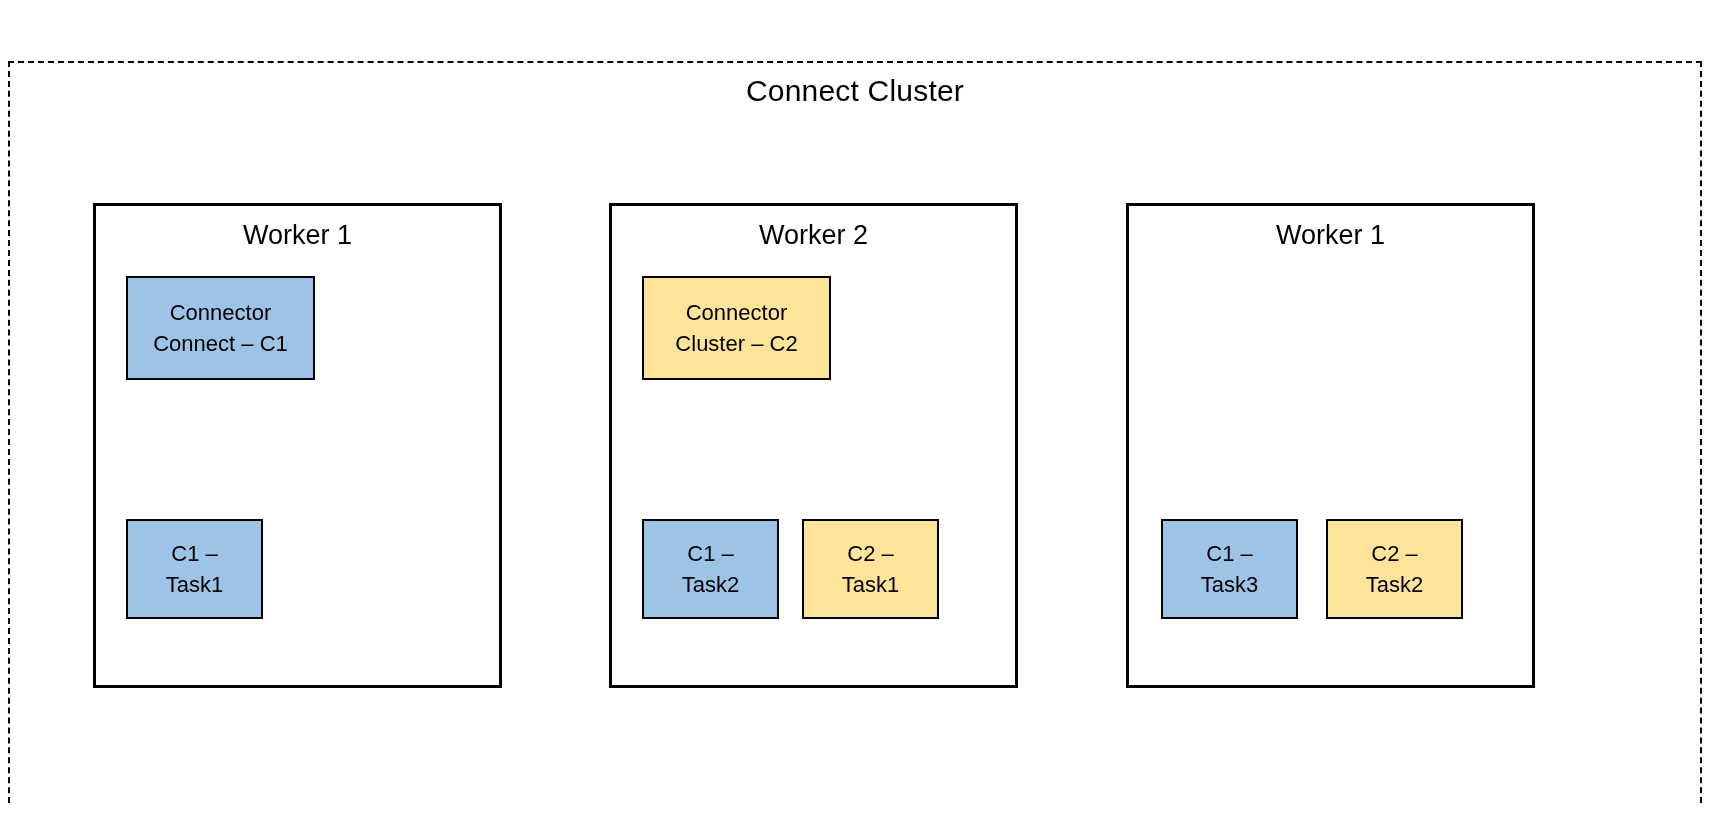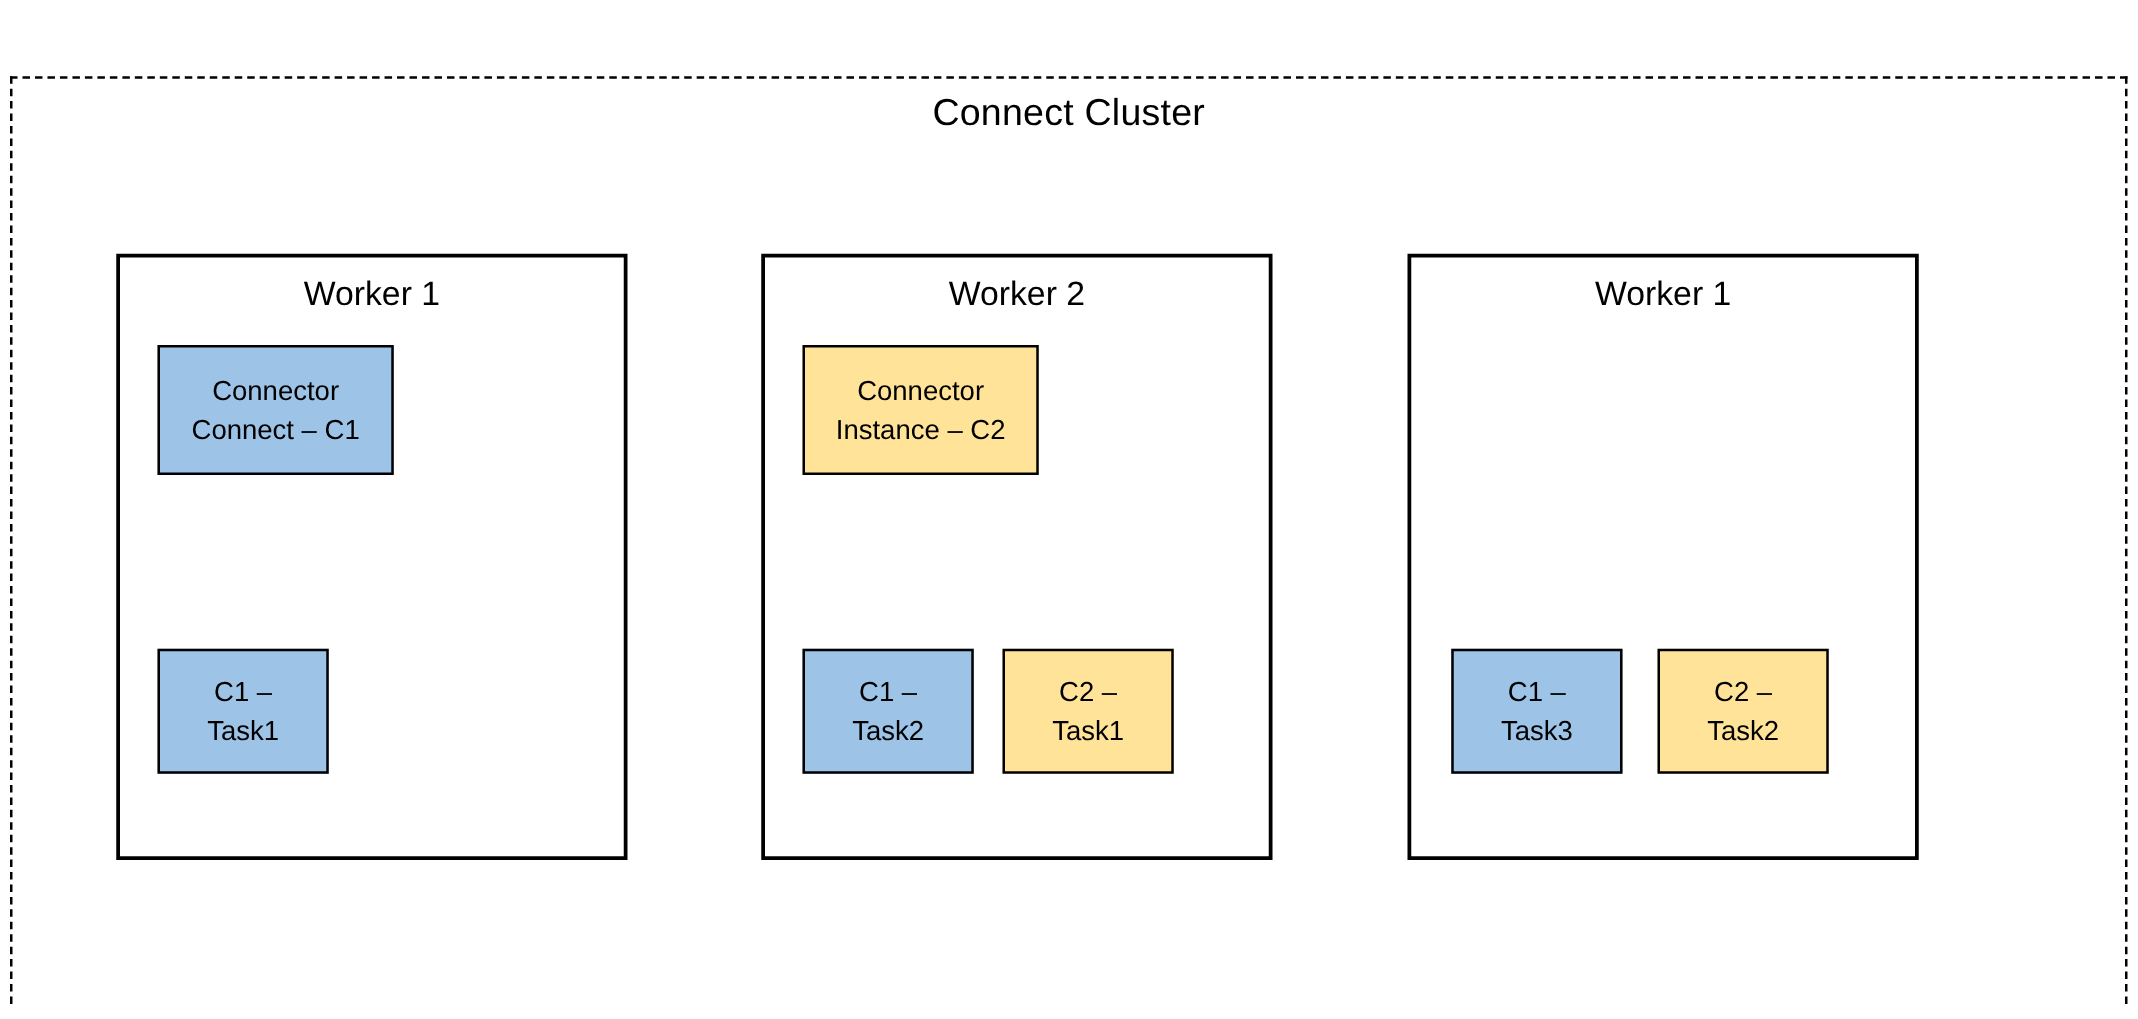--- a/index.html
+++ b/index.html
@@ -139,21 +139,21 @@
         <span class="task-line">C1 –</span>
         <span class="task-line">Task1</span>
       </div>
     </div>
 
     <div class="worker worker-2">
       <div class="worker-title">Worker 2</div>
 
       <div class="connector connector-2 fill-yellow">
         <span class="task-line">Connector</span>
-        <span class="task-line">Instance – C2</span>
+        <span class="task-line">Cluster – C2</span>
       </div>
 
       <div class="task slot-a fill-blue">
         <span class="task-line">C1 –</span>
         <span class="task-line">Task2</span>
       </div>
 
       <div class="task slot-b fill-yellow">
         <span class="task-line">C2 –</span>
         <span class="task-line">Task1</span>

